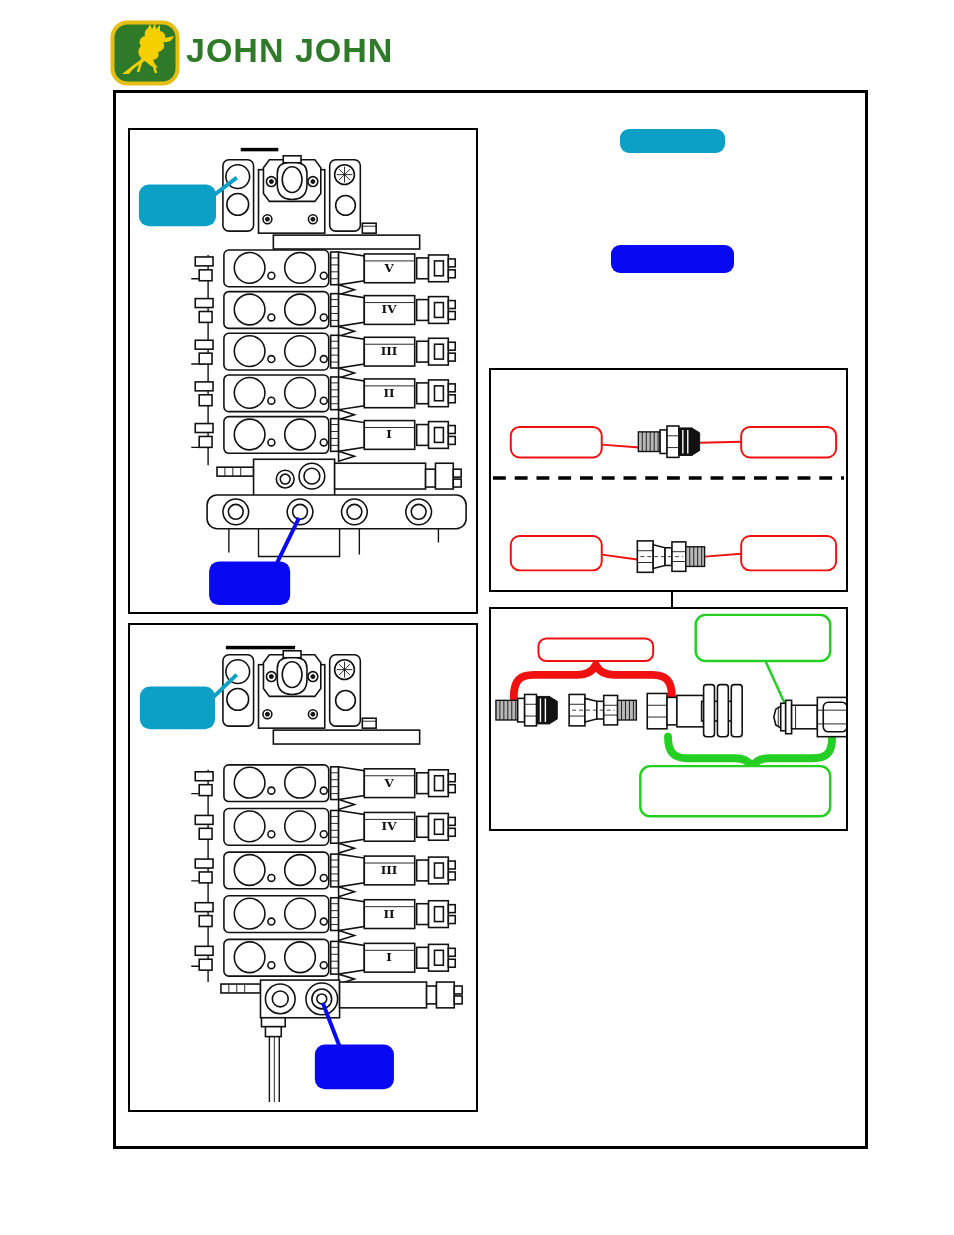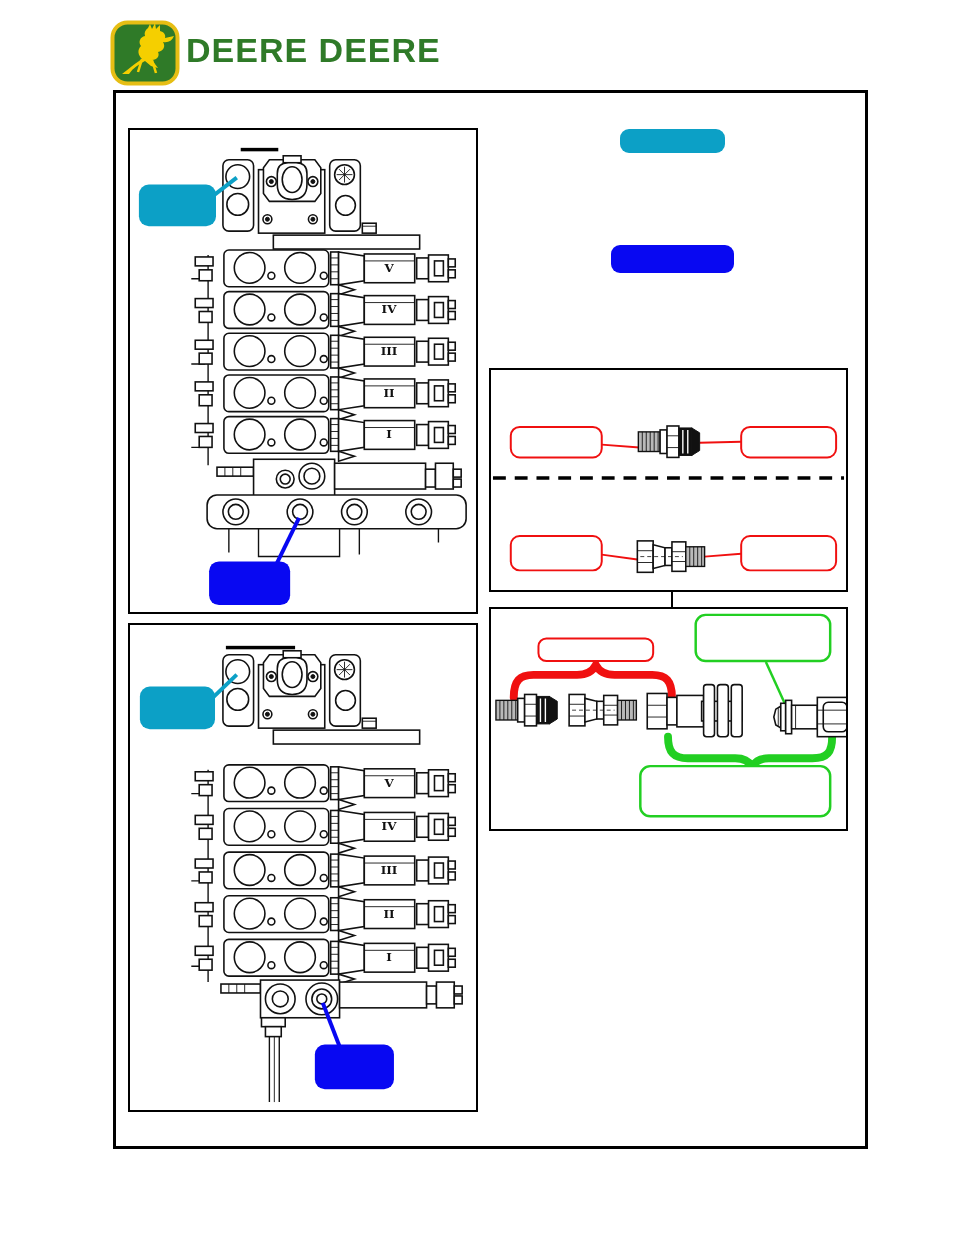--- a/index.html
+++ b/index.html
@@ -122,21 +122,21 @@
     </defs>
   </svg>
 
   <div class="abs" style="left:110px;top:20px;width:70px;height:66px;">
     <svg viewBox="0 0 70 66" width="70" height="66">
       <rect x="2.5" y="2.5" width="65" height="61" rx="15" fill="#2F7A28" stroke="#E6BE14" stroke-width="4"></rect>
       <path fill="#F5CF00" d="M12,54 C21,47 27,42 32,39 C28,35 27,30 31,26 C28,22 30,17 35,16 C34,13 35,10 38,8 L40,4 42,9 45,3 46,9 50,5 50,11 C54,12 56,15 55,18 L64,16 C62,21 58,23 53,22 C56,27 53,31 48,32 C50,36 47,40 42,40 L48,48 41,46 35,41 C29,44 23,48 19,54 Z"></path>
       <path d="M32,39 L28,52 M42,40 L46,53" stroke="#F5CF00" stroke-width="2.5" fill="none"></path>
     </svg>
   </div>
-  <div class="abs wordmark" style="left:186px;top:31px;">DEERE DEERE</div>
+  <div class="abs wordmark" style="left:186px;top:31px;">JOHN JOHN</div>
 
   <div class="abs frame" style="left:113px;top:90px;width:749px;height:1053px;"></div>
 
   <div class="abs swatch cyan" style="left:620px;top:129px;width:105px;height:24px;"></div>
   <div class="abs swatch blue" style="left:611px;top:245px;width:123px;height:28px;"></div>
 
   <div class="abs panel" style="left:128px;top:128px;width:346px;height:482px;">
     <svg viewBox="0 0 350 486" preserveAspectRatio="none">
       <rect x="112" y="18" width="38" height="3.5" fill="#000"></rect>
       <use href="#vbracket"></use>

